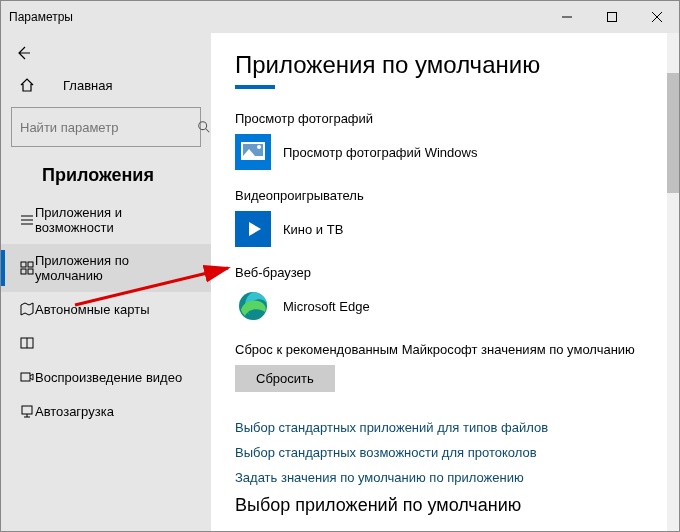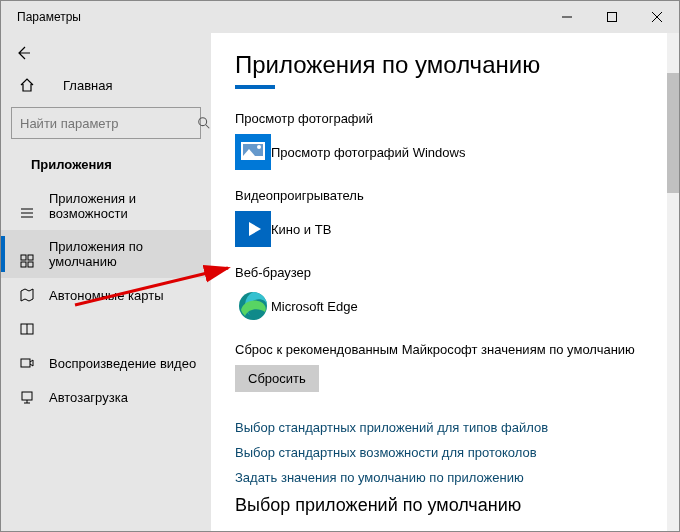--- a/index.html
+++ b/index.html
@@ -1,42 +1,42 @@
 <!DOCTYPE html>
 <html><head>
 <meta charset="utf-8">
 <style>
 * { box-sizing: border-box; margin: 0; padding: 0; }
 body { font-family: "Segoe UI", Arial, sans-serif; font-size: 13px; color: #000; background: #fff; width: 680px; height: 532px; overflow: hidden; position: relative; }
 .window { width: 680px; height: 532px; display: flex; flex-direction: column; border: 1px solid #888; }
 .titlebar { height: 32px; display: flex; align-items: center; background: #e6e6e6; }
-.titlebar .title { padding-left: 16px; font-size: 12px; flex: 1; }
+.titlebar .title { padding-left: 8px; font-size: 12px; flex: 1; }
 .titlebar .ctrls { display: flex; }
 .titlebar .ctrl { width: 45px; height: 32px; display: flex; align-items: center; justify-content: center; }
 .body { flex: 1; display: flex; min-height: 0; }
 .sidebar { width: 210px; background: #e6e6e6; padding: 8px 0 0 0; display: flex; flex-direction: column; }
 .backrow { display: flex; align-items: center; gap: 14px; padding: 4px 12px 10px 14px; }
 .homerow { display: flex; align-items: center; gap: 28px; padding: 6px 12px 10px 18px; }
-.search { margin: 4px 10px 14px 10px; height: 32px; border: 1px solid #999; background: #e6e6e6; display: flex; align-items: center; padding: 14px 8px; }
+.search { margin: 4px 10px 14px 10px; height: 40px; border: 1px solid #999; background: #e6e6e6; display: flex; align-items: center; padding: 14px 8px; }
 .search input { flex: 1; border: none; background: transparent; outline: none; font-size: 13px; color: #555; }
-.section-label { padding: 4px 12px 10px 30px; font-weight: 600; font-size: 13px; }
+.section-label { padding: 4px 12px 10px 30px; font-weight: 600; font-size: 18px; margin-left: 11px; }
 .navlist { display: flex; flex-direction: column; }
-.navitem { display: flex; align-items: flex-end; gap: 14px; padding: 9px 12px 9px 18px; cursor: default; position: relative; font-size: 13px; }
+.navitem { display: flex; align-items: center; padding: 9px 12px 9px 18px; cursor: default; position: relative; font-size: 13px; }
 .navitem.active { background: #d8d8d8; }
 .navitem.active::before { content: ""; position: absolute; left: 0; top: 6px; bottom: 6px; width: 4px; background: #0067c0; }
 .icon { width: 16px; height: 16px; flex-shrink: 0; display: inline-flex; align-items: center; justify-content: center; }
 .content { flex: 1; position: relative; overflow-y: auto; }
 .content-inner { padding: 18px 24px 0 24px; }
 .page-title { font-size: 24px; font-weight: 400; margin-bottom: 6px; }
 .underline { width: 40px; height: 4px; background: #0067c0; margin-bottom: 22px; }
 .subhead { font-size: 13px; font-weight: 400; margin: 10px 0 8px 0; }
-.approw { display: flex; align-items: center; gap: 0; margin-bottom: 18px; }
+.approw { display: flex; align-items: center; gap: 12px; margin-bottom: 18px; }
 .appicon { width: 36px; height: 36px; display: flex; align-items: center; justify-content: center; }
 .reset-label { font-size: 13px; margin: 8px 0 8px 0; }
-.reset-btn { background: #ccc; border: 1px solid #ccc; padding: 5px 12px; font-size: 13px; margin-bottom: 18px; }
+.reset-btn { background: #ccc; border: 1px solid #ccc; padding: 5px 20px; font-size: 13px; margin-bottom: 18px; }
 .link { color: #0c4a6e; font-size: 13px; margin: 10px 0; display: block; }
 .section2 { font-size: 18px; font-weight: 400; margin-bottom: 6px; }
 .scrollbar-thumb { position: absolute; right: 0; top: 40px; width: 12px; height: 120px; background: #c0c0c0; }
 .scrollbar-track { position: absolute; right: 0; top: 0; bottom: 0; width: 12px; background: #f0f0f0; }
 #arrow { position: absolute; left: 70px; top: 170px; pointer-events: none; z-index: 50; }
 </style>
 </head>
 <body>
 
 <div class="window">

